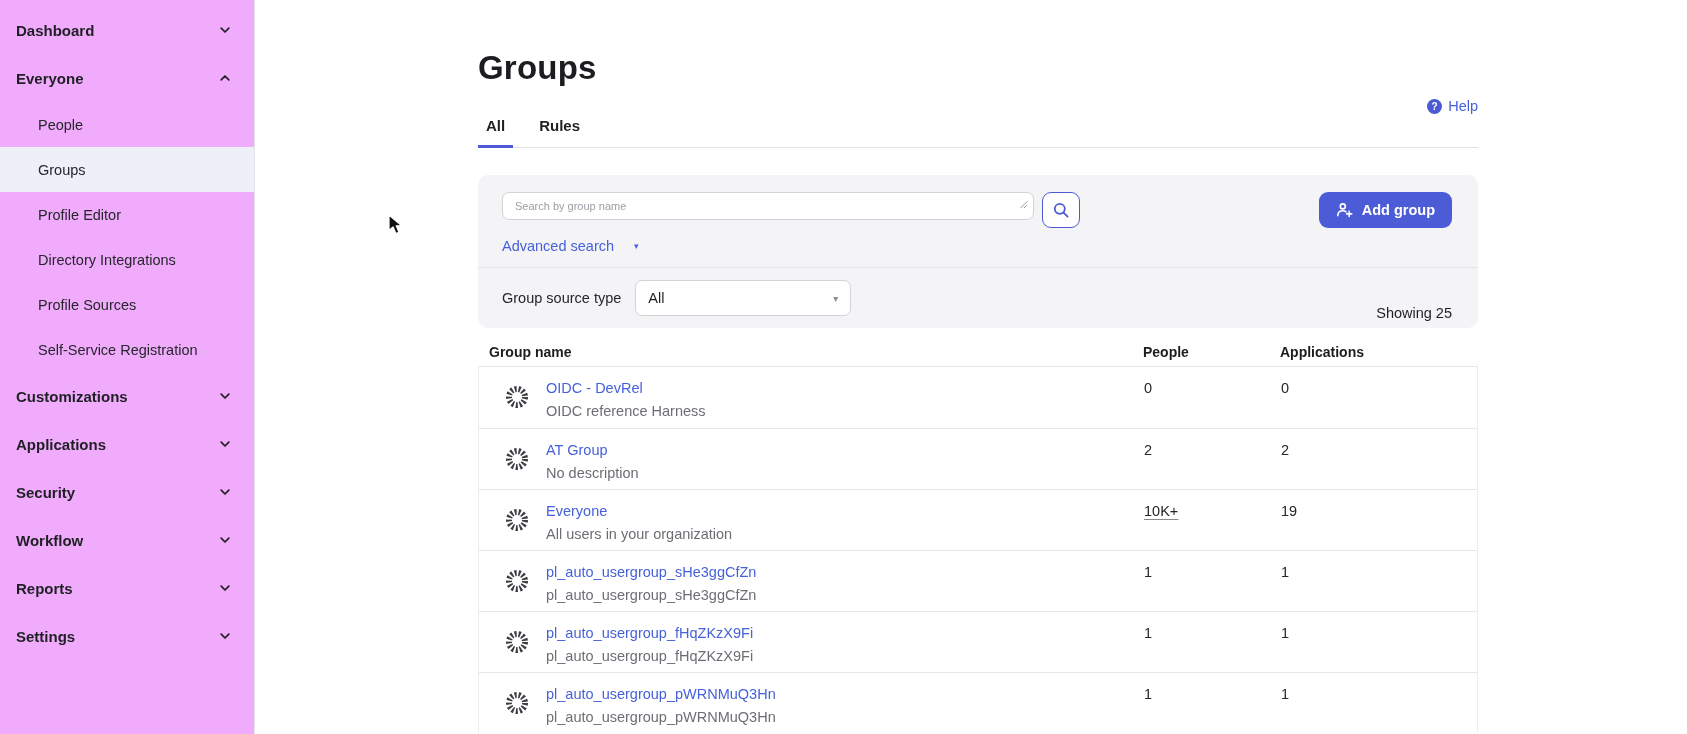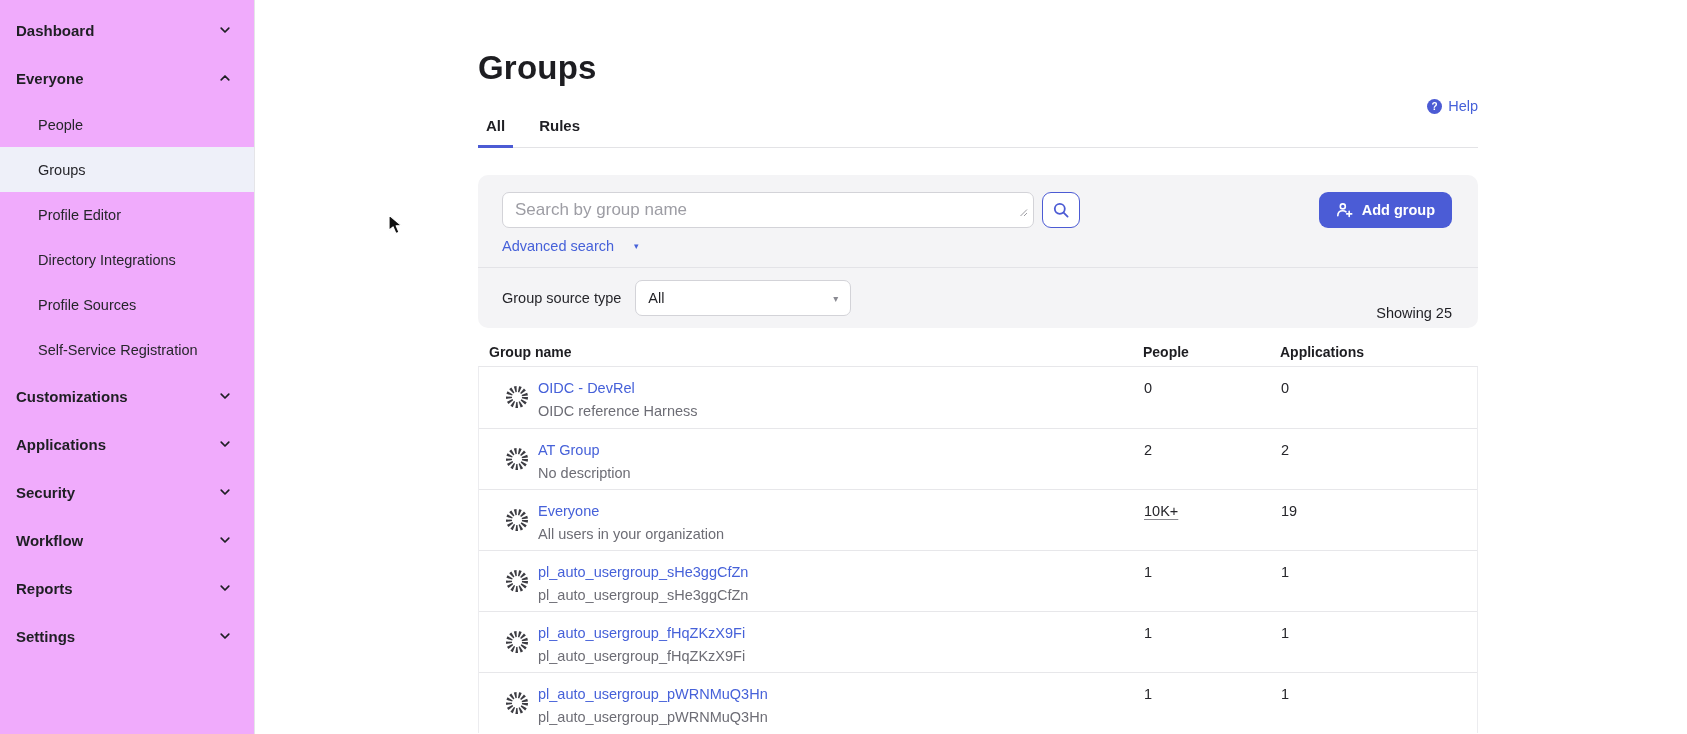--- a/index.html
+++ b/index.html
@@ -34,22 +34,22 @@
   .tab { position: relative; padding: 0 8px 12px; font-size: 15px; font-weight: 700;
     color: #1f1f24; cursor: pointer; line-height: 19px; }
   .tab.active::after { content: ""; position: absolute; left: 0; right: 0; bottom: -1px;
     height: 3px; background: #4c5bd4; }
 
   
   .card { margin-top: 27px; background: #f4f4f6; border-radius: 10px; }
   .card-row1 { padding: 17px 26px 12px 24px; }
   .row1-flex { display: flex; align-items: flex-start; }
   .search-wrap { position: relative; }
-  .search-input { width: 532px; height: 36px; border: 1px solid #d3d3d8; border-radius: 7px;
-    background: #fff; padding: 0 42px 0 12px; font-size: 17px; color: #1f1f24;
+  .search-input { width: 532px; height: 28px; border: 1px solid #d3d3d8; border-radius: 7px;
+    background: #fff; padding: 0 42px 0 12px; font-size: 11px; color: #1f1f24;
     font-family: "Liberation Sans", sans-serif; outline: none; }
   .search-input::placeholder { color: #9d9da4; }
   .resize-glyph { position: absolute; right: 6px; bottom: 7px; }
   .search-btn { margin-left: 8px; width: 38px; height: 36px; background: #fff;
     border: 1.5px solid #4c5bd4; border-radius: 9px; display: flex; align-items: center;
     justify-content: center; cursor: pointer; }
   .add-btn { margin-left: auto; height: 36px; background: #4b5cd6; border: none; color: #fff;
     border-radius: 9px; display: flex; align-items: center; gap: 9px; padding: 0 17px;
     font-size: 14.5px; font-weight: 700; font-family: "Liberation Sans", sans-serif; cursor: pointer; }
   .advanced { margin-top: 9px; display: flex; align-items: center; gap: 20px; width: max-content;
@@ -66,21 +66,21 @@
 
   
   .table { margin-top: 9px; }
   .thead { display: grid; grid-template-columns: 665px 137px 1fr; padding: 6px 0 5px; }
   .thead .th { font-size: 14px; font-weight: 700; color: #1d1d21; line-height: 18px; }
   .thead .col-name { padding-left: 11px; }
   .tbody { border-top: 1px solid #e7e7ea; border-left: 1px solid #ececef; border-right: 1px solid #ececef; }
   .trow { display: grid; grid-template-columns: 665px 137px 1fr; height: 61px;
     padding-top: 11px; align-items: start; }
   .trow + .trow { border-top: 1px solid #e7e7ea; }
-  .cell-name { display: flex; gap: 8px; padding-left: 25px; }
+  .cell-name { display: flex; gap: 16px; padding-left: 25px; }
   .gicon { margin-top: 6px; width: 26px; height: 26px; flex: none; display: flex; }
   .glink { font-size: 14.5px; line-height: 21px; color: #4661d9; text-decoration: none; cursor: pointer; }
   .gdesc { font-size: 14.5px; line-height: 21px; color: #6d6d75; margin-top: 2px; }
   .cell-people, .cell-apps { font-size: 14.5px; line-height: 21px; color: #26262b; }
   .cell-people.as-link { text-decoration: underline; text-underline-offset: 3px;
     text-decoration-color: #8a8a90; cursor: pointer; }
 
   
   .cursor { position: absolute; left: 388px; top: 214px; pointer-events: none; z-index: 50; }
 </style>

